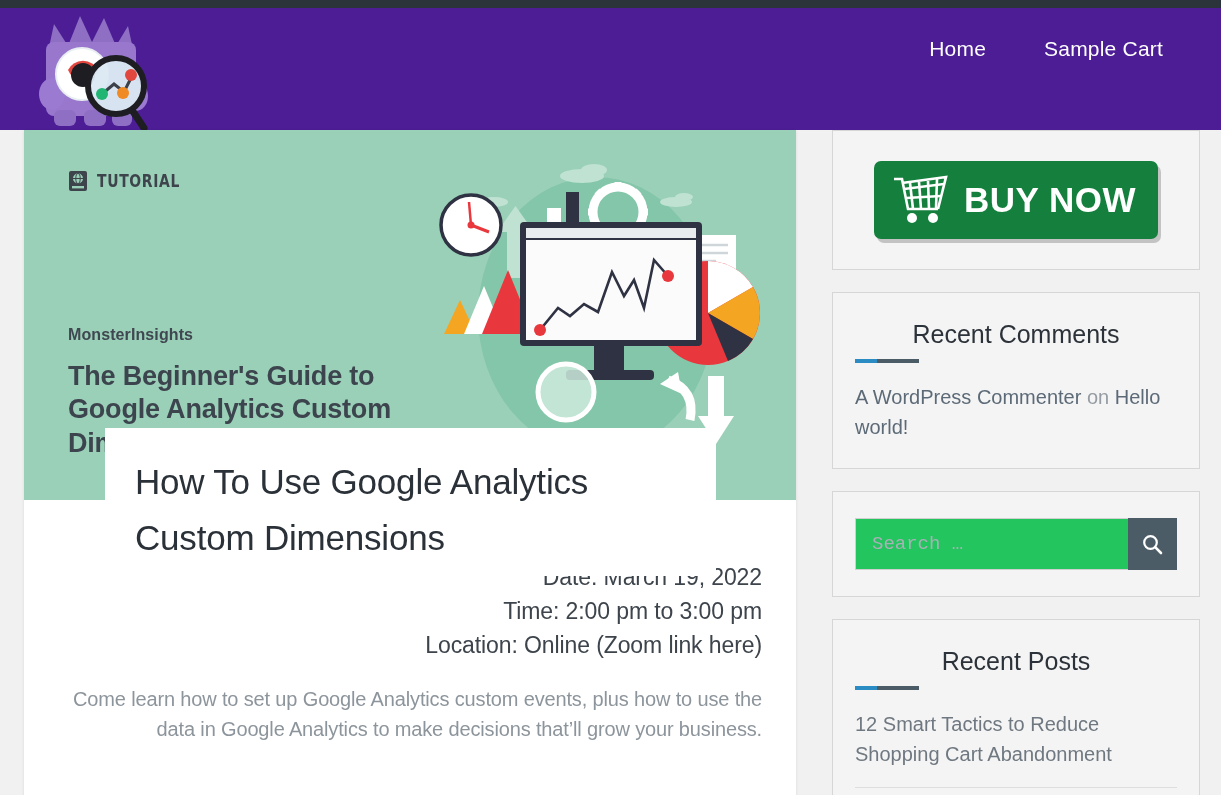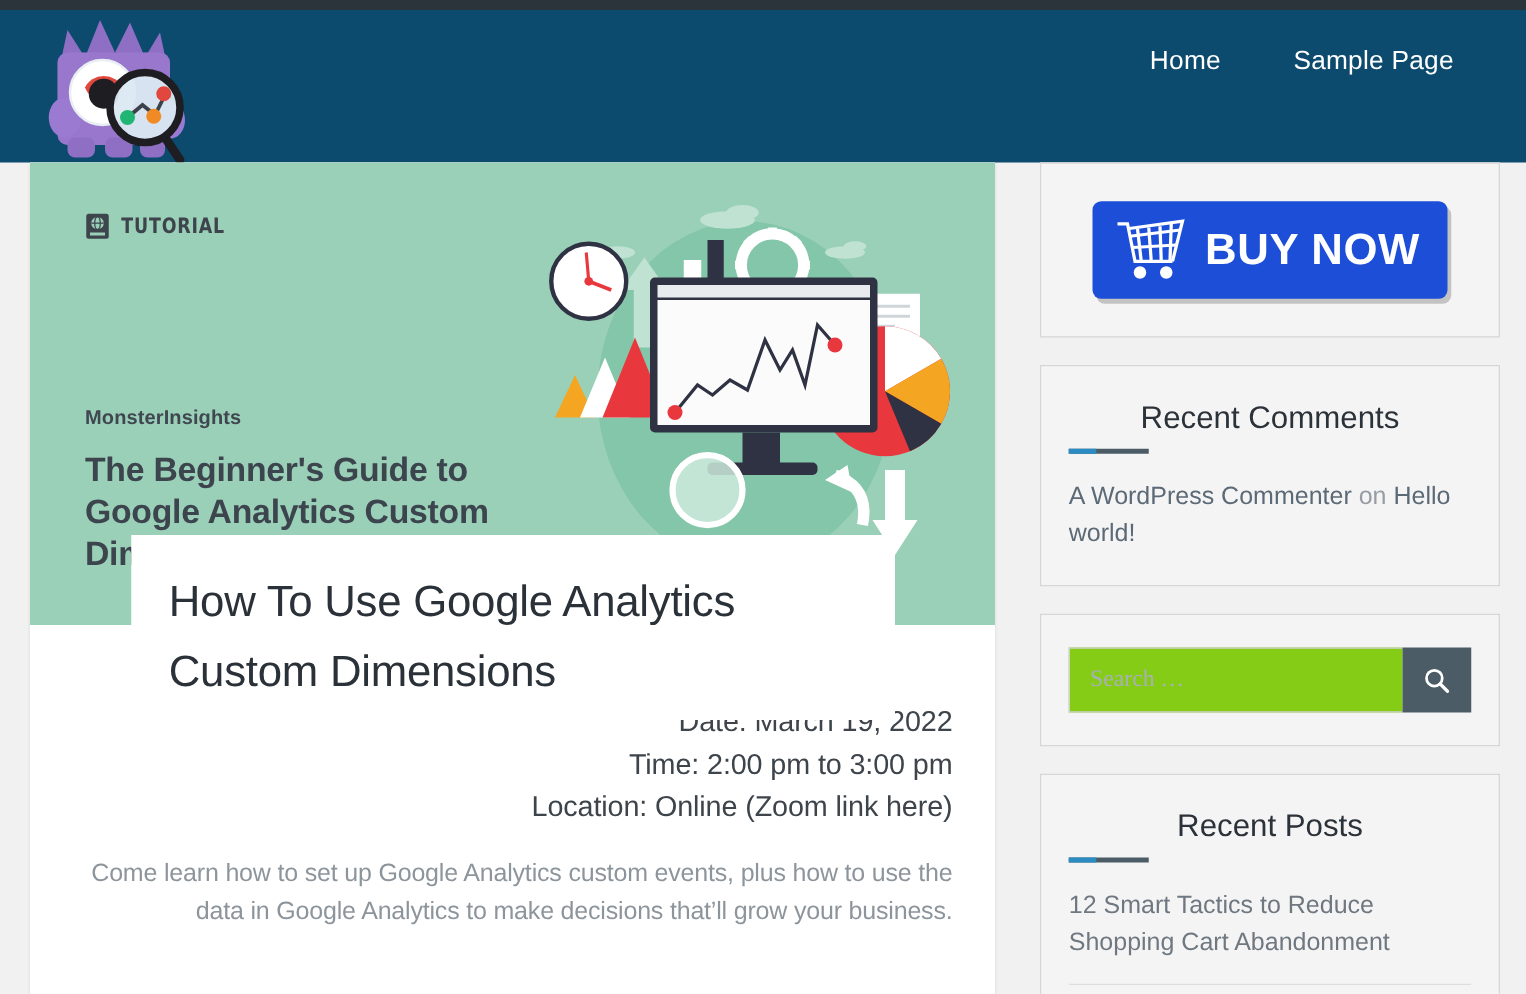--- a/index.html
+++ b/index.html
@@ -12,21 +12,21 @@
   }
   #page { position: relative; width: 1221px; height: 795px; overflow: hidden; }
 
   
   .top-strip {
     position: absolute; top: 0; left: 0; width: 1221px; height: 8px;
     background: #2b333b;
   }
   .site-header {
     position: absolute; top: 8px; left: 0; width: 1221px; height: 122px;
-    background: #0c4a6e;
+    background: #4c1d95;
   }
   .logo-wrap {
     position: absolute; left: 28px; top: 4px; width: 126px; height: 124px;
   }
   .nav {
     position: absolute; right: 46px; top: 22px;
     display: flex; align-items: center; gap: 34px;
   }
   .nav-item {
     color: #ffffff; font-size: 21px; line-height: 1.2;
@@ -109,39 +109,39 @@
   .title-rule {
     width: 64px; height: 4px; background: #4b5c66; margin-bottom: 20px;
     position: relative;
   }
   .title-rule::before {
     content: ""; position: absolute; left: 0; top: 0;
     width: 22px; height: 4px; background: #2b8cc4;
   }
   .widget-ad { padding: 30px 22px; text-align: center; background:#f4f4f4; }
   .buy-btn {
-    display: inline-block; background: #1d4ed8; border-radius: 7px;
+    display: inline-block; background: #15803d; border-radius: 7px;
     padding: 12px 22px 14px 16px; position: relative;
     box-shadow: 3px 4px 0 rgba(0,0,0,.20);
     cursor: pointer;
   }
   .buy-inner { display: flex; align-items: center; gap: 14px; }
   .buy-label {
     color: #ffffff; font-size: 35px; font-weight: 700; letter-spacing: .5px;
     line-height: 1;
   }
   .comment-line { font-size: 20px; line-height: 1.48; color: #6f7881; }
   .comment-line .lnk { color: #5c6a77; cursor: pointer; }
   .comment-line .on { color: #959ca3; }
 
   .search-row { display: flex; height: 52px; }
   .search-input {
     flex: 1; border: 1px solid #d0d0d0; border-right: none;
-    background: #84cc16; padding: 0 16px;
-    font-size: 19px; color: #555; font-family: Liberation Serif, serif; outline: none;
+    background: #22c55e; padding: 0 16px;
+    font-size: 19px; color: #555; font-family: Liberation Mono, monospace; outline: none;
   }
   .search-input::placeholder { color: #a9b0b6; }
   .search-btn {
     width: 55px; background: #4b5c66; border: none; cursor: pointer;
     display: flex; align-items: center; justify-content: center;
   }
 
   .post-link {
     font-size: 20px; line-height: 1.48; color: #6f7881; cursor: pointer; text-align: right;
   }
@@ -191,21 +191,21 @@
         <circle cx="88" cy="74" r="28" fill="none" stroke="#1d1d22" stroke-width="6"></circle>
         <path d="M74,82 L86,72 L96,80 L104,64" stroke="#3c4049" stroke-width="3" fill="none"></path>
         <circle cx="74" cy="82" r="6" fill="#20b573"></circle>
         <circle cx="95" cy="81" r="6" fill="#f08a24"></circle>
         <circle cx="103" cy="63" r="6" fill="#e2473f"></circle>
       </svg>
     </div>
 
     <div class="nav">
       <a class="nav-item">Home</a>
-      <a class="nav-item">Sample Page</a>
+      <a class="nav-item">Sample Cart</a>
     </div>
   </div>
 
   <div class="content-area">
 
     <article class="main-card">
 
       <div class="featured">
 
         <div class="badge">

